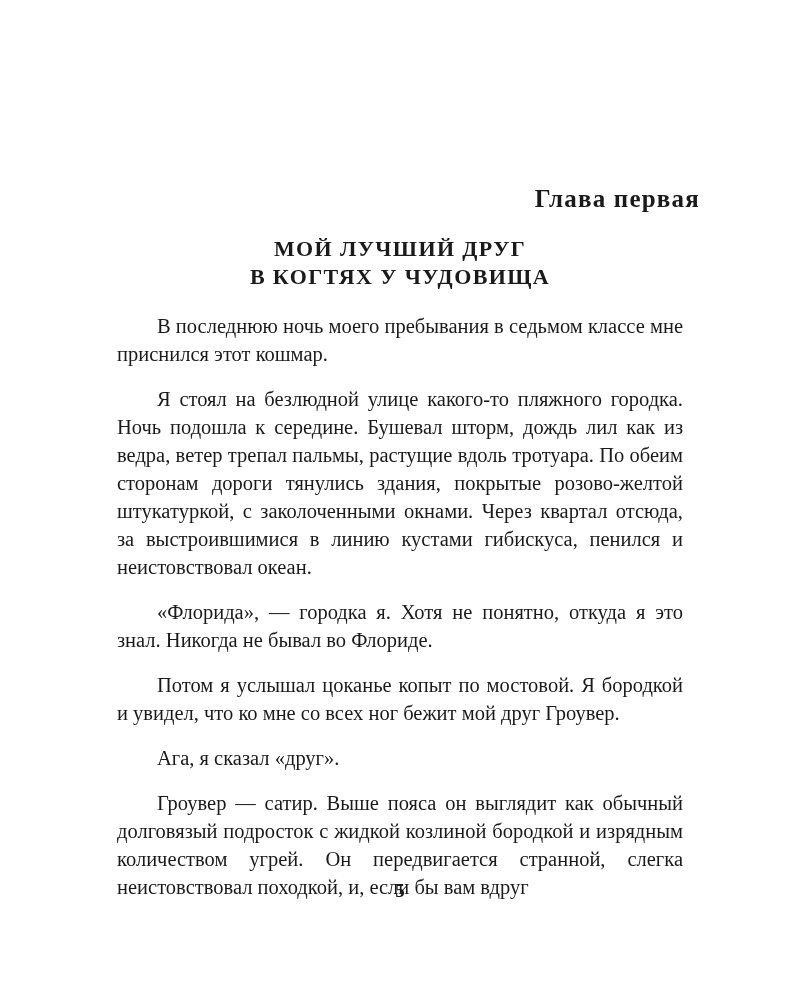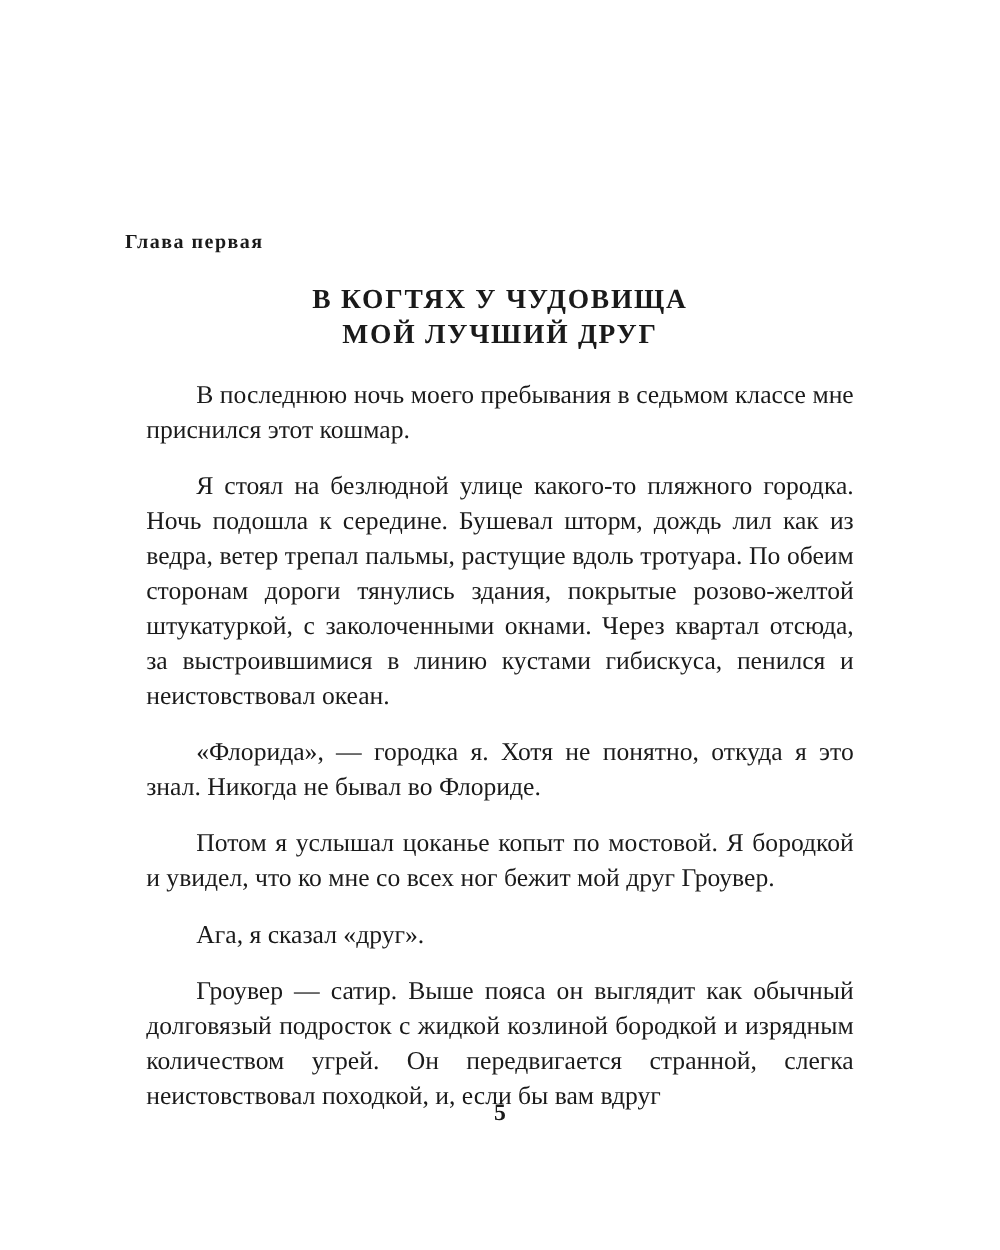--- a/index.html
+++ b/index.html
@@ -21,23 +21,23 @@
     box-sizing: border-box;
     padding: 0;
   }
   .text-block {
     position: absolute;
     left: 100px;
     top: 185px;
     width: 600px;
   }
   .chapter-label {
-    text-align: left;
+    text-align: right;
     font-weight: bold;
-    font-size: 16px;
+    font-size: 25px;
     letter-spacing: 1.2px;
     margin: 0 0 22px 0;
     font-family: "Liberation Serif", "DejaVu Serif", serif;
   }
   .chapter-title {
     text-align: center;
     font-weight: bold;
     font-size: 22px;
     line-height: 1.28;
     letter-spacing: 1.4px;
@@ -69,22 +69,22 @@
 </head>
 <body>
 
 <div class="page">
 
   <div class="text-block">
 
     <div class="chapter-label">Глава первая</div>
 
     <div class="chapter-title">
+      <span class="line">МОЙ ЛУЧШИЙ ДРУГ</span>
       <span class="line">В КОГТЯХ У ЧУДОВИЩА</span>
-      <span class="line">МОЙ ЛУЧШИЙ ДРУГ</span>
     </div>
 
     <p class="body-par">В последнюю ночь моего пребывания в седьмом классе мне приснился этот кошмар.</p>
     <p class="body-par">Я стоял на безлюдной улице какого-то пляжного городка. Ночь подошла к середине. Бушевал шторм, дождь лил как из ведра, ветер трепал пальмы, растущие вдоль тротуара. По обеим сторонам дороги тянулись здания, покрытые розово-желтой штукатуркой, с заколоченными окнами. Через квартал отсюда, за выстроившимися в линию кустами гибискуса, пенился и неистовствовал океан.</p>
     <p class="body-par">«Флорида», — городка я. Хотя не понятно, откуда я это знал. Никогда не бывал во Флориде.</p>
     <p class="body-par">Потом я услышал цоканье копыт по мостовой. Я бородкой и увидел, что ко мне со всех ног бежит мой друг Гроувер.</p>
     <p class="body-par">Ага, я сказал «друг».</p>
     <p class="body-par">Гроувер — сатир. Выше пояса он выглядит как обычный долговязый подросток с жидкой козлиной бородкой и изрядным количеством угрей. Он передвигается странной, слегка неистовствовал походкой, и, если бы вам вдруг</p>
   </div>
 

